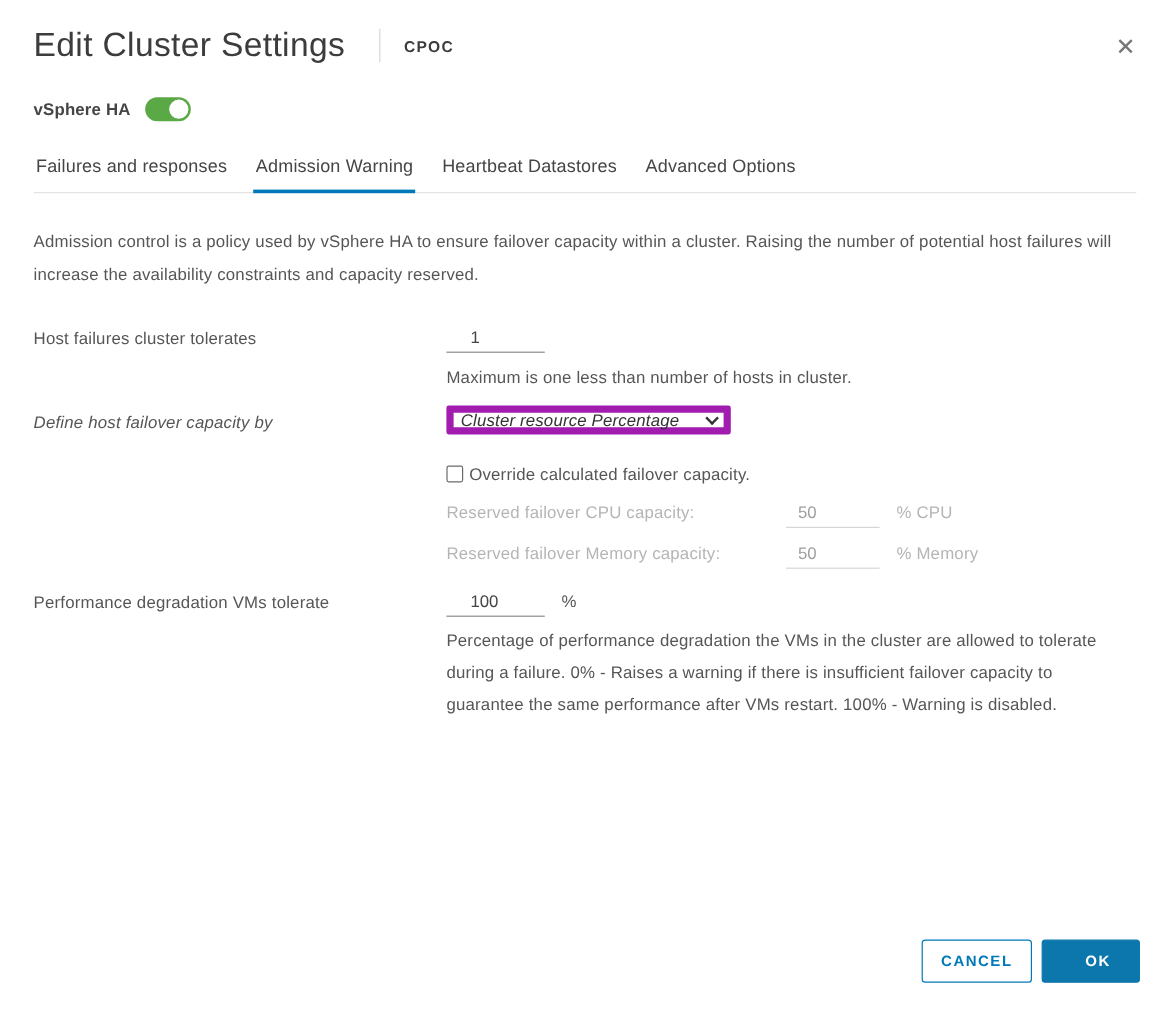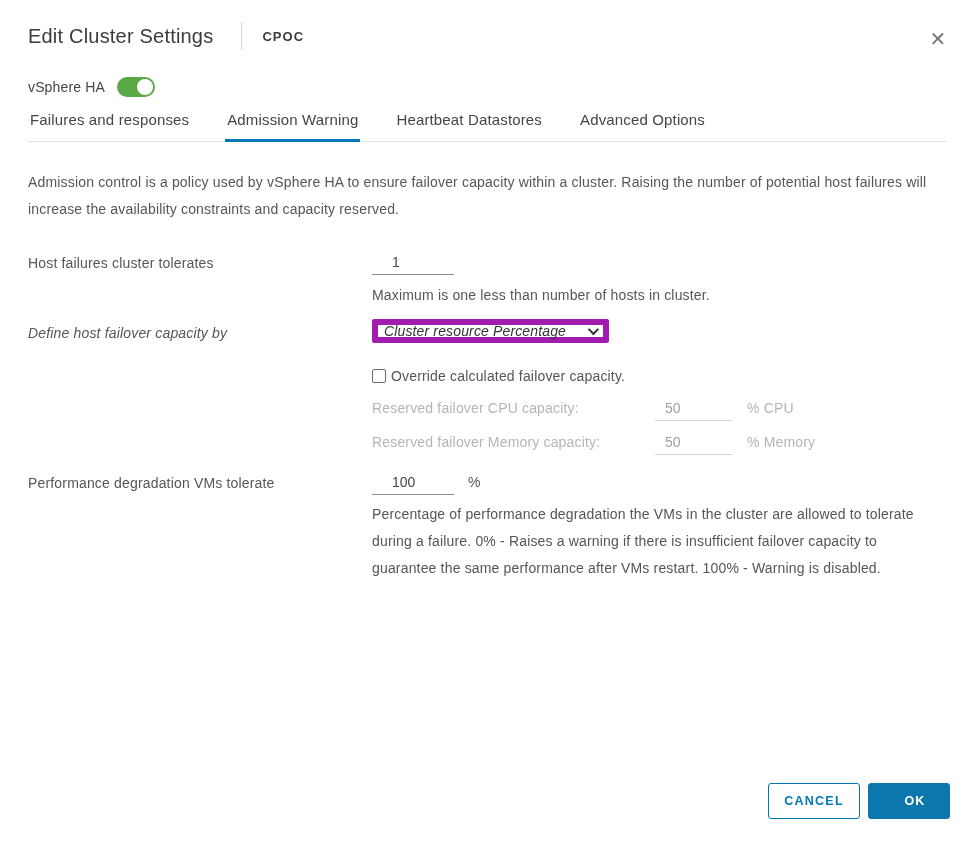--- a/index.html
+++ b/index.html
@@ -13,21 +13,21 @@
   .dialog {
     position:relative;
     width:975px; height:848px;
     padding:22px 28px 0 28px;
     background:#fff;
   }
 
   
   .header { display:flex; align-items:center; }
   .title {
-    font-size:20px; font-weight:300; color:#3c3c3c;
+    font-size:28px; font-weight:300; color:#3c3c3c;
     letter-spacing:0.01em;
   }
   .title-divider {
     width:1px; height:28px; background:#d8d8d8;
     margin:0 20px 0 28px;
   }
   .subtitle {
     font-size:13px; font-weight:700; color:#3c3c3c;
     letter-spacing:0.08em; text-transform:uppercase;
   }
@@ -35,36 +35,36 @@
     position:absolute; top:26px; right:24px;
     width:26px; height:26px;
     display:flex; align-items:center; justify-content:center;
     color:#767676; font-size:20px; font-weight:300;
     cursor:pointer; background:none; border:none;
     font-family:"Liberation Sans", sans-serif;
   }
 
   
   .toggle-row { display:flex; align-items:center; margin-top:27px; }
-  .toggle-label { font-size:14px; color:#454545; letter-spacing:0.01em; }
+  .toggle-label { font-size:14px; color:#454545; letter-spacing:0.01em;font-weight:bold; }
   .toggle {
     position:relative; width:38px; height:20px;
     background:#5aa846; border-radius:10px;
     margin-left:12px; cursor:pointer; border:none;
   }
   .toggle .knob {
     position:absolute; top:2px; right:2px;
     width:16px; height:16px; border-radius:50%;
     background:#ffffff;
   }
 
   
   .tabs {
-    display:flex; gap:34px;
-    margin-top:10px;
+    display:flex; gap:20px;
+    margin-top:25px;
     border-bottom:1px solid #e3e3e3;
   }
   .tab {
     font-size:15px; color:#454545; letter-spacing:0.01em;
     padding:4px 2px 11px 2px;
     border-bottom:3px solid transparent;
     margin-bottom:-1px;
     cursor:pointer; background:none; border-top:none; border-left:none; border-right:none;
     font-family:"Liberation Sans", sans-serif;
   }

